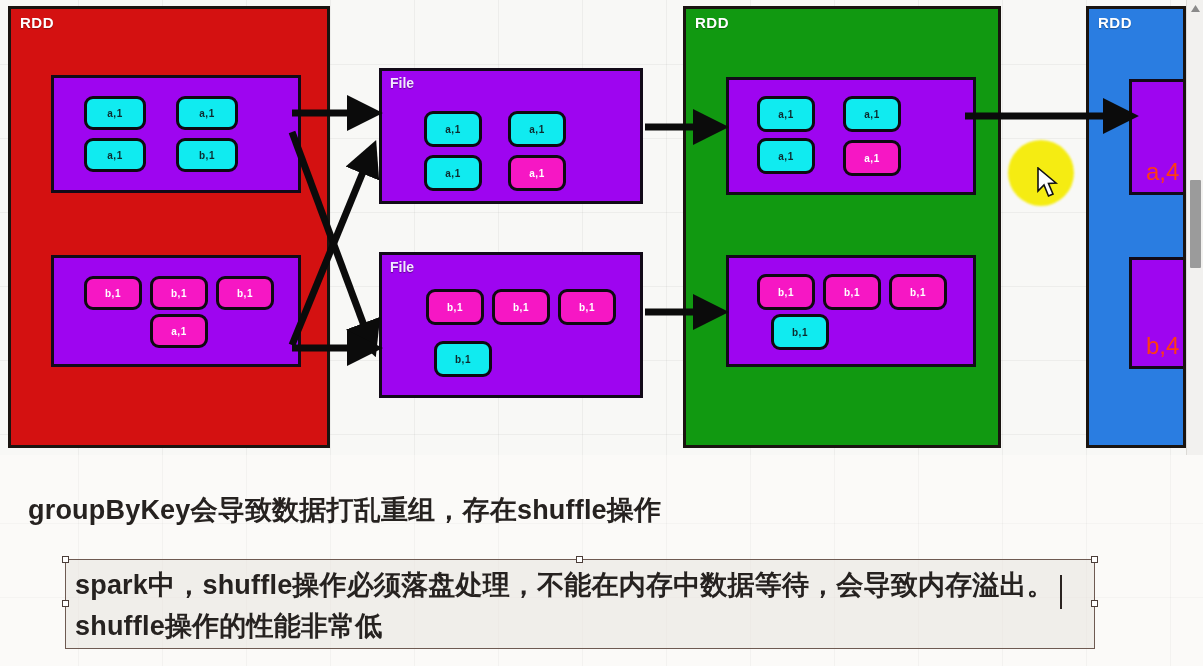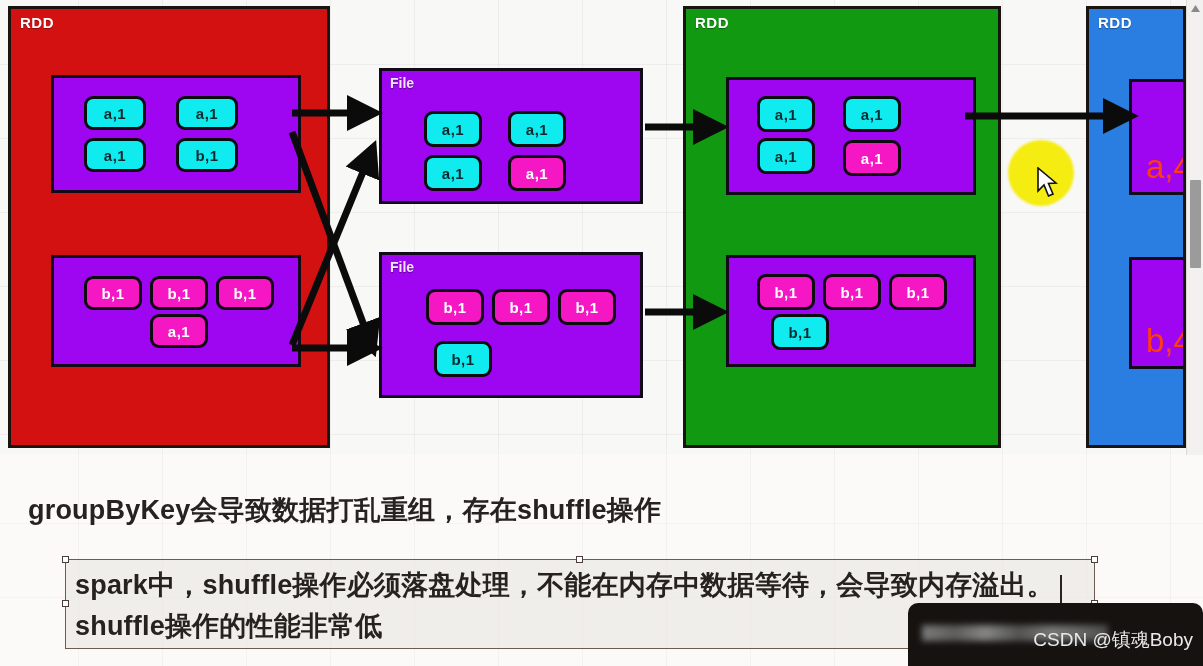--- a/index.html
+++ b/index.html
@@ -64,39 +64,39 @@
   }
 
   
   .kv {
     position: absolute;
     border: 3px solid #0d0a10;
     border-radius: 9px;
     display: flex;
     align-items: center;
     justify-content: center;
-    font-size: 15px;
+    font-size: 10px;
     font-weight: bold;
     letter-spacing: 0.5px;
     font-family: "Liberation Sans", sans-serif;
   }
   .kv.cyan    { background: #10ebf0; color: #0d2b2e; }
   .kv.magenta { background: #f617c4; color: #ffffff; }
 
   
   .agg {
     position: absolute;
     background: #9e05f0;
     border: 3px solid #120a18;
   }
   .agg-text {
     position: absolute;
     left: 14px; bottom: 6px;
     color: #ff3d11;
-    font-size: 33px;
+    font-size: 24px;
     font-weight: normal;
     font-family: "Liberation Sans", sans-serif;
   }
 
   
   .arrows { position: absolute; left: 0; top: 0; width: 1203px; height: 455px; }
 
   
   .cursor-halo {
     position: absolute;
@@ -326,18 +326,14 @@
       <div class="seltext">spark中，shuffle操作必须落盘处理，不能在内存中数据等待，会导致内存溢出。shuffle操作的性能非常低</div>
       <span class="handle h-tl"></span>
       <span class="handle h-tc"></span>
       <span class="handle h-tr"></span>
       <span class="handle h-ml"></span>
       <span class="handle h-mr"></span>
     </div>
   </div>
 
   <div class="overlay-stem"></div>
-  <div class="dark-overlay">
-    <div class="blur-bar"></div>
-    <div class="csdn">CSDN @镇魂Boby</div>
-  </div>
 
 </div>
 
 </body></html>

